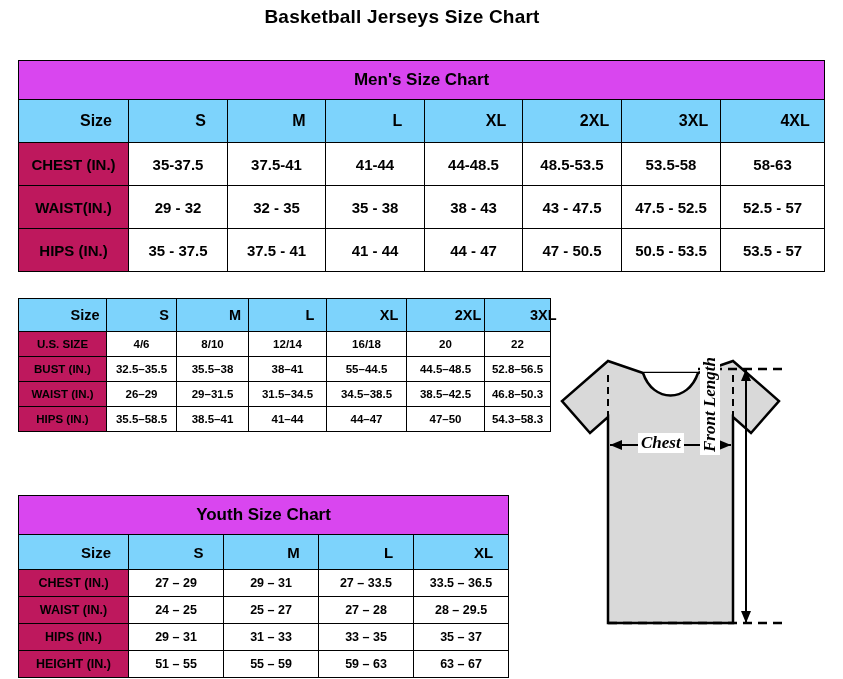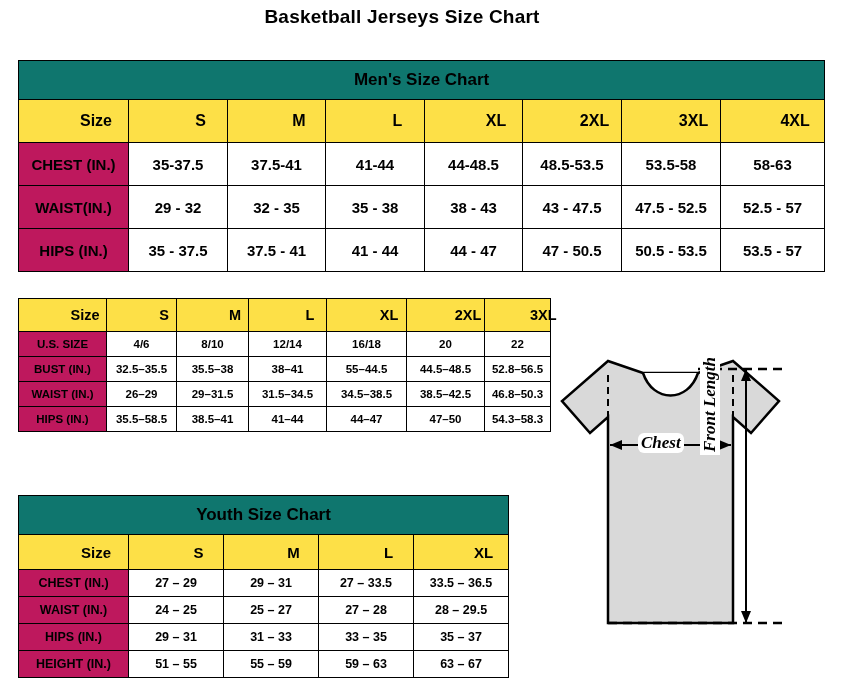--- a/index.html
+++ b/index.html
@@ -32,25 +32,25 @@
   }
   table td, table th {
     border: 1px solid #000;
     text-align: center;
     vertical-align: middle;
     font-weight: bold;
     background: #ffffff;
     padding: 0;
   }
   .cap {
-    background: #0f766e;
+    background: #d946ef;
     font-weight: bold;
   }
   .hdr td {
-    background: #fde047;
+    background: #7dd3fc;
     padding-left: 45px;
   }
   .rowlabel {
     background: #be185d;
   }
 
   
   #men-table {
     position: absolute;
     left: 18px;
@@ -95,21 +95,20 @@
   .chest-label {
     position: absolute;
     left: 90px;
     top: 88px;
     font-size: 17px;
     font-weight: bold;
     font-style: italic;
     font-family: "Liberation Serif", serif;
     background: #ffffff;
     padding: 0 3px;
-    border-radius: 6px;
   }
   .front-label {
     position: absolute;
     left: 152px;
     top: 110px;
     font-size: 17px;
     font-weight: bold;
     font-style: italic;
     font-family: "Liberation Serif", serif;
     transform: rotate(-90deg);

